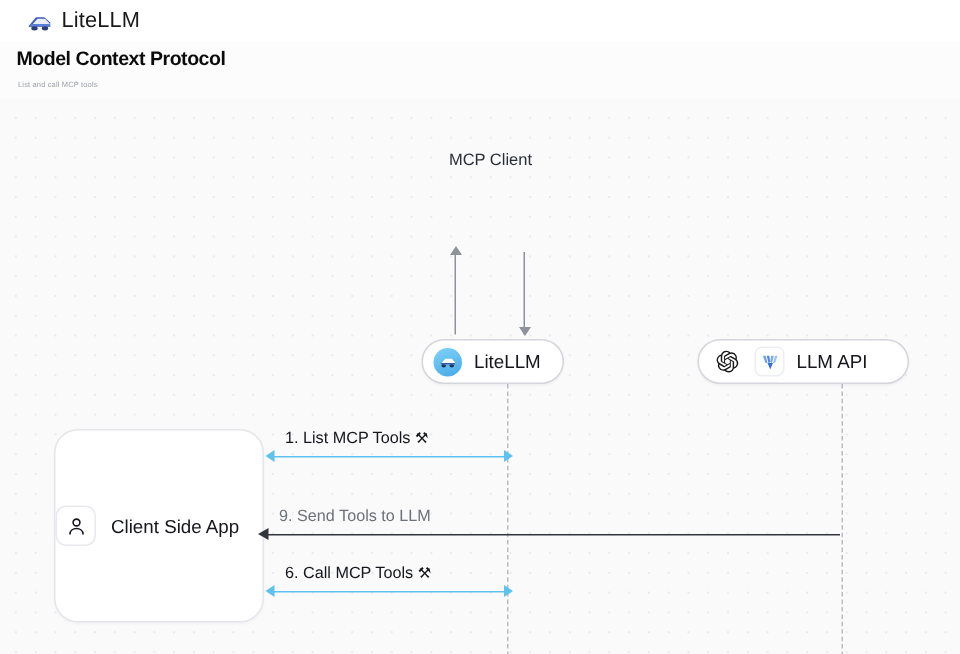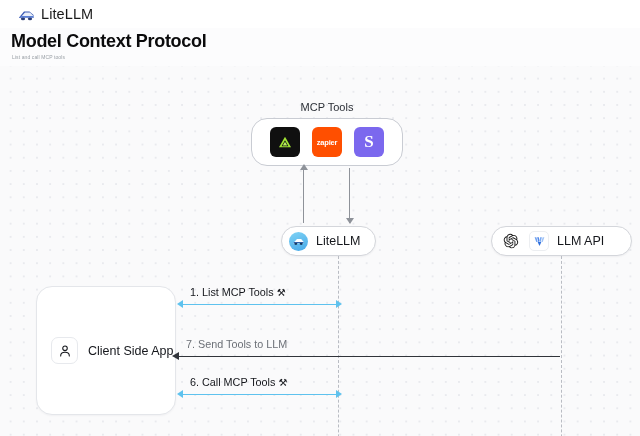--- a/index.html
+++ b/index.html
@@ -15,21 +15,21 @@
   .topbar {
     position: absolute; left: 0; top: 0; width: 640px; height: 28px;
     background: #ffffff;
     display: flex; align-items: center; gap: 6px; padding-left: 18px;
   }
   .brand-logo { width: 17px; height: 15px; display: block; }
   .brand-name { font-size: 14.5px; color: #1a1a1a; letter-spacing: .1px; }
 
   .page-title {
     position: absolute; left: 11px; top: 31px;
-    font-size: 18px; font-weight: 700; color: #0b0b0c; letter-spacing: -.3px;
+    font-size: 13px; font-weight: 700; color: #0b0b0c; letter-spacing: -.3px;
   }
   .page-sub {
     position: absolute; left: 12px; top: 54px;
     font-size: 5px; color: #9aa0a6; letter-spacing: .1px;
   }
 
   
   .canvas {
     position: absolute; left: 0; top: 66px; width: 640px; height: 370px;
     background-color: #fafafb;
@@ -68,33 +68,33 @@
 
   
   .node-litellm { left: 281px; top: 160px; width: 95px; height: 30px; padding-left: 7px; }
   .avatar-circle {
     width: 19px; height: 19px; border-radius: 50%;
     background: linear-gradient(160deg,#7fd3f5 0%,#46a8e8 100%);
     display: flex; align-items: center; justify-content: center; flex: none;
   }
 
   
-  .node-llmapi { left: 491px; top: 160px; width: 141px; height: 30px; padding-left: 9px; }
+  .node-llmapi { left: 465px; top: 160px; width: 141px; height: 30px; padding-left: 9px; }
   .chip-icon {
     width: 20px; height: 20px; border-radius: 5px; flex: none;
     display: flex; align-items: center; justify-content: center;
     background: #ffffff; border: 1px solid #eceef1;
   }
   .chip-plain { border-color: transparent; }
 
   
   .client-card {
     position: absolute; left: 36px; top: 220px; width: 140px; height: 129px;
     background: #ffffff; border: 1.2px solid #e4e6ea; border-radius: 16px;
-    display: flex; align-items: center; gap: 10px; padding-left: 14px;
+    display: flex; align-items: center; gap: 10px; 
     box-shadow: 0 1px 2px rgba(16,24,40,.04);
   }
   .person-box {
     width: 27px; height: 27px; border-radius: 7px; flex: none;
     border: 1px solid #e7e9ed; background: #fff;
     display: flex; align-items: center; justify-content: center;
   }
   .client-label { font-size: 12.5px; color: #15171c; }
 
   
@@ -172,33 +172,22 @@
       </svg>
     </span>
     <span class="brand-name">LiteLLM</span>
   </div>
 
   <div class="page-title">Model Context Protocol</div>
   <div class="page-sub">List and call MCP tools</div>
 
   <div class="canvas">
 
-    <div class="mcp-title">MCP Tools</div>
-
-    <div class="mcp-group">
-      <div class="tool-ico tool-linear">
-        <svg width="18" height="18" viewBox="0 0 24 24" xmlns="http://www.w3.org/2000/svg">
-          <path d="M12 5 L20 19 L4 19 Z" fill="#a3e635"></path>
-          <path d="M12 9.5 L16.5 17.5 L7.5 17.5 Z" fill="#101010"></path>
-          <path d="M12 11.5 L15 16.6 L9 16.6 Z" fill="#bef264"></path>
-        </svg>
-      </div>
-      <div class="tool-ico tool-zapier">zapier</div>
-      <div class="tool-ico tool-slack">S</div>
-    </div>
+    <div class="mcp-title">MCP Client</div>
+
 
     <div class="vline v-up"></div>
     <div class="vhead vhead-up"></div>
     <div class="vline v-down"></div>
     <div class="vhead vhead-down"></div>
 
     <div class="pill node-litellm">
       <span class="avatar-circle">
         <svg width="13" height="12" viewBox="0 0 34 30" xmlns="http://www.w3.org/2000/svg">
           <path d="M3 21 L13 10 L24 10 L30 17 L30 21 L3 21 Z" fill="#ffffff"></path>
@@ -247,21 +236,21 @@
       <div class="head head-r"></div>
       <div class="msg-text t-dark">
         <span>1. List MCP Tools</span>
         <span class="emoji">⚒</span>
       </div>
     </div>
 
     <div class="msg msg-dark m2">
       <div class="line"></div>
       <div class="head head-l"></div>
-      <div class="msg-text t-grey">7. Send Tools to LLM</div>
+      <div class="msg-text t-grey">9. Send Tools to LLM</div>
     </div>
 
     <div class="msg msg-blue m3">
       <div class="line"></div>
       <div class="head head-l"></div>
       <div class="head head-r"></div>
       <div class="msg-text t-dark">
         <span>6. Call MCP Tools</span>
         <span class="emoji">⚒</span>
       </div>

